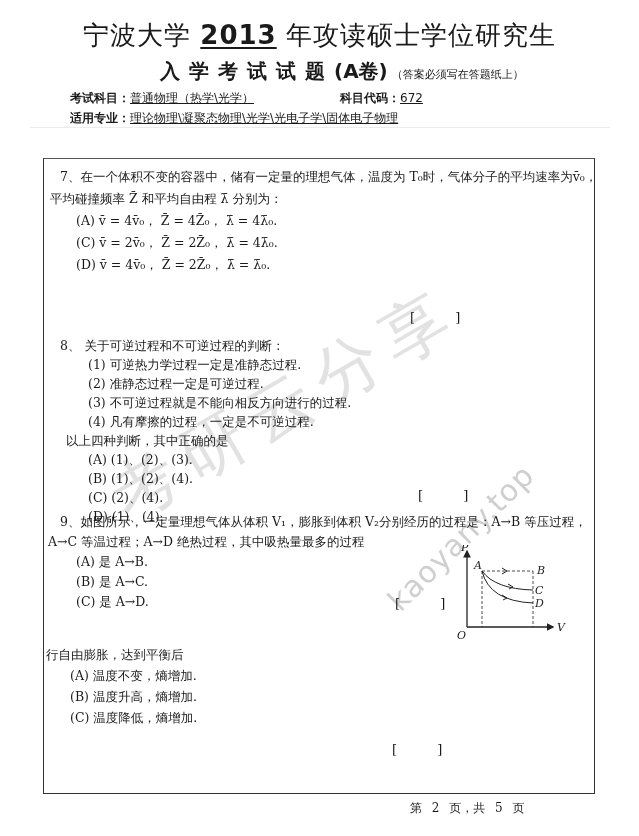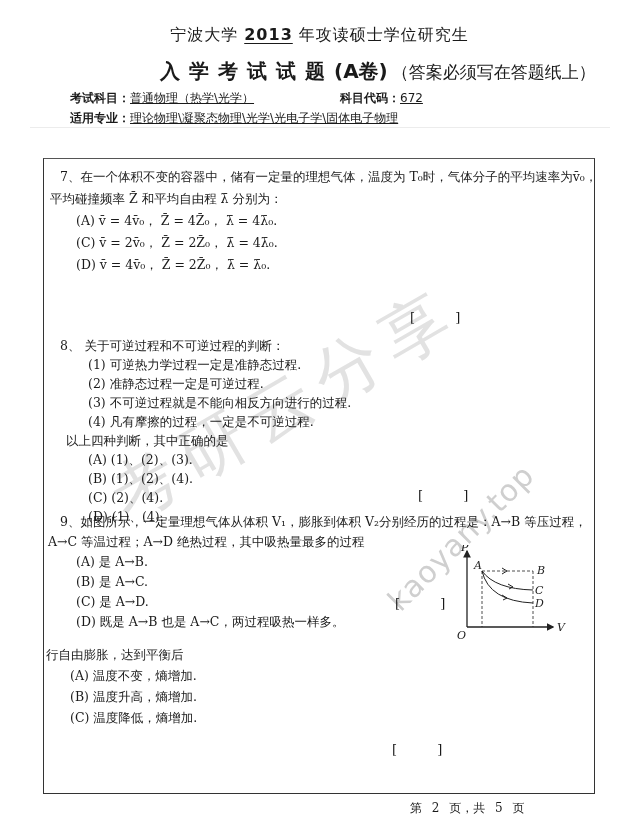--- a/index.html
+++ b/index.html
@@ -2,29 +2,29 @@
 <html><head>
 <meta charset="utf-8">
 <style>
   html, body { margin: 0; padding: 0; }
   body {
     width: 639px; height: 836px; background: #ffffff; position: relative; overflow: hidden;
     font-family: "DejaVu Serif", "Liberation Serif", serif; color: #1a1a1a;
   }
   .title1 {
     position: absolute; top: 18px; left: 0; width: 639px; text-align: center;
-    font-family: "DejaVu Sans", "Liberation Sans", sans-serif; font-size: 16px; letter-spacing: 1px; margin-top: 7px;
+    font-family: "DejaVu Sans", "Liberation Sans", sans-serif; font-size: 26px; letter-spacing: 1px;
   }
   .title1 .year { font-weight: bold; text-decoration: underline; text-underline-offset: 3px; }
   .title2 {
     position: absolute; top: 58px; left: 160px; font-family: "DejaVu Sans", "Liberation Sans", sans-serif;
     font-size: 20px; font-weight: bold; letter-spacing: 9px;
   }
   .title2 .vol { letter-spacing: 0; }
-  .title2 .note { font-size: 17px; font-weight: normal; letter-spacing: 0; margin-left: 4px; }
+  .title2 .note { font-size: 11px; font-weight: normal; letter-spacing: 0; margin-left: 4px; }
   .meta { position: absolute; left: 70px; font-family: "DejaVu Sans", "Liberation Sans", sans-serif; font-size: 12px; font-weight: bold; }
   .meta .val { font-weight: normal; text-decoration: underline; }
   .meta .code-lbl { position: absolute; left: 270px; white-space: nowrap; }
   .hr-faint { position: absolute; left: 30px; top: 127px; width: 580px; border-top: 1px solid #ececec; }
   .box {
     position: absolute; left: 43px; top: 158px; width: 552px; height: 636px;
     border: 1.5px solid #333; border-top-color: #555; box-sizing: border-box;
   }
   .q { position: absolute; font-size: 12.5px; line-height: 22px; white-space: nowrap; }
   .q .ind { padding-left: 28px; }
@@ -82,21 +82,20 @@
   <div style="padding-left:28px;">(D)   (1)、(4).</div>
 </div>
 <div class="bracket" style="left:418px; top:488px;">[ ]</div>
 
 <div class="q" style="left:48px; top:512px; line-height:20px;">
   <div style="padding-left:12px;">9、如图所示，一定量理想气体从体积 V₁，膨胀到体积 V₂分别经历的过程是：A→B 等压过程，</div>
   <div>A→C 等温过程；A→D 绝热过程，其中吸热量最多的过程</div>
   <div style="padding-left:28px;">(A) 是 A→B.</div>
   <div style="padding-left:28px;">(B) 是 A→C.</div>
   <div style="padding-left:28px;">(C) 是 A→D.</div>
-  <div style="padding-left:28px;">(D) 既是 A→B 也是 A→C，两过程吸热一样多。</div>
 </div>
 <div class="bracket" style="left:395px; top:596px;">[ ]</div>
 
 <svg class="diagram" width="120" height="95" viewBox="0 0 120 95">
   <defs>
     <marker id="ah" markerWidth="6" markerHeight="6" refX="5" refY="3" orient="auto">
         <path d="M0,0 L6,3 L0,6 z" fill="#222"></path>
       </marker>
   </defs>
   <line x1="12" y1="82" x2="12" y2="6" stroke="#222" stroke-width="1.3" marker-end="url(#ah)"></line>

